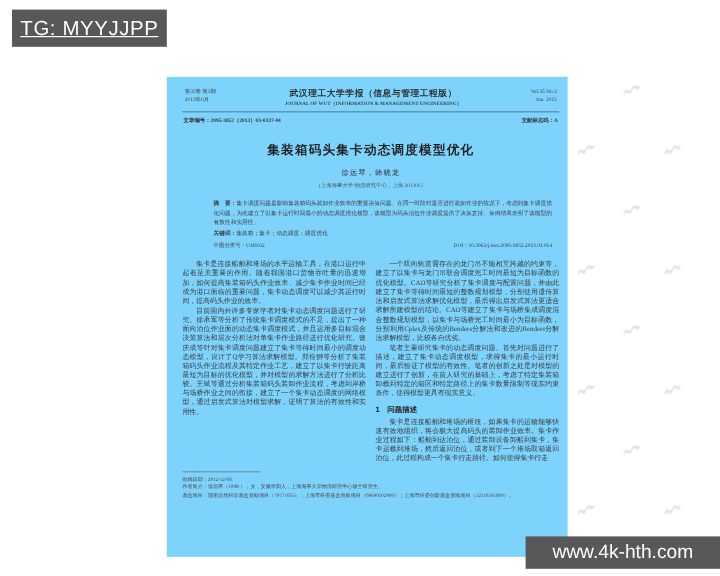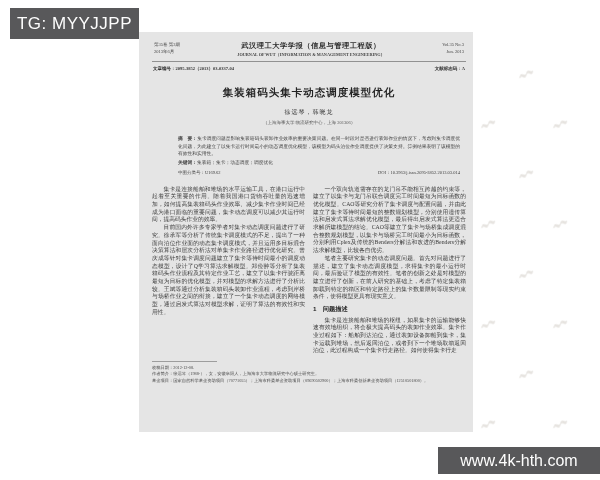--- a/index.html
+++ b/index.html
@@ -5,37 +5,37 @@
   html,body{margin:0;padding:0;}
   body{
     width:600px;height:480px;position:relative;overflow:hidden;
     background:#ffffff;
     font-family:"Liberation Sans",sans-serif;
   }
   
   .badge{
     position:absolute;left:10px;top:8px;width:129px;height:31px;
     background:#58585a;color:#fdfdfd;display:flex;align-items:center;justify-content:center;
-    font-size:17px;letter-spacing:.5px;
+    font-size:17px;letter-spacing:.5px;text-decoration:underline;
   }
   .footer-bar{
     position:absolute;left:438px;top:447px;width:162px;height:27px;
     background:#58585a;color:#fdfdfd;display:flex;align-items:center;justify-content:center;
     font-size:16px;
   }
   
   .wm-layer{position:absolute;left:0;top:0;width:600px;height:480px;pointer-events:none;}
   .wm{
     position:absolute;color:#c9c3bb;opacity:.45;font-size:15px;
     transform:rotate(-28deg) skewX(-8deg);filter:blur(.6px);
   }
   
   .paper{
-    position:absolute;left:139px;top:32px;width:334px;height:400px;overflow:hidden;
-    background:#e5e5e5;
+    position:absolute;left:139px;top:64px;width:334px;height:400px;overflow:hidden;
+    background:#7dd3fc;
   }
   .paper-inner{
     width:668px;height:800px;transform:scale(.5);transform-origin:0 0;
     box-sizing:border-box;padding:18px 14px 0 26px;
     color:#3a3a3a;
     font-family:"Liberation Serif","DejaVu Serif",serif;
   }
   .jheader{display:flex;justify-content:space-between;align-items:flex-start;padding:0 4px;}
   .jh-side{font-size:9px;line-height:1.5;color:#444;}
   .jh-right{text-align:right;}

